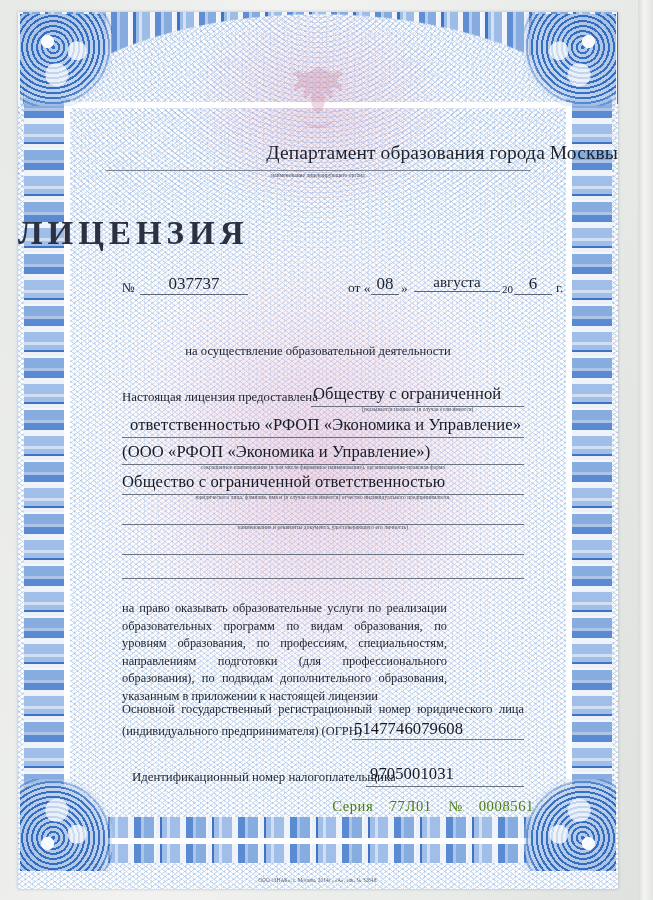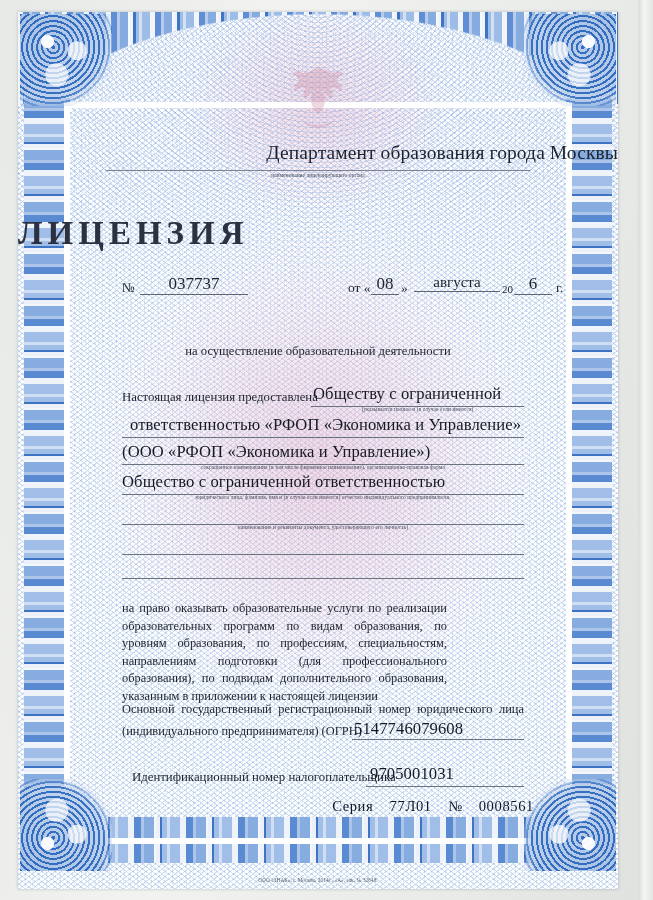--- a/index.html
+++ b/index.html
@@ -175,21 +175,21 @@
     left:104px; top:588px; width:325px;
     font-size:12.4px; line-height:17.6px; text-align:justify;
   }
   .para .last{ text-align:left; }
 
   .ogrn{ left:104px; top:686px; width:402px; font-size:12.4px; line-height:22px; }
   .ogrn .l1{ display:block; text-align:justify; text-align-last:justify; }
 
   .serial{
     left:0; top:786px; width:600px; text-align:right; padding-right:84px;
-    font-size:14.6px; letter-spacing:.6px; color:#0f172a;
+    font-size:14.6px; letter-spacing:.6px; color:#4d7c0f;
   }
   .serial span{ margin-left:12px; }
 
   .footer{
     left:0; bottom:6px; width:600px; text-align:center;
     font-size:5.2px; color:#5d6470; letter-spacing:.1px;
   }
 </style>
 </head>
 <body>

